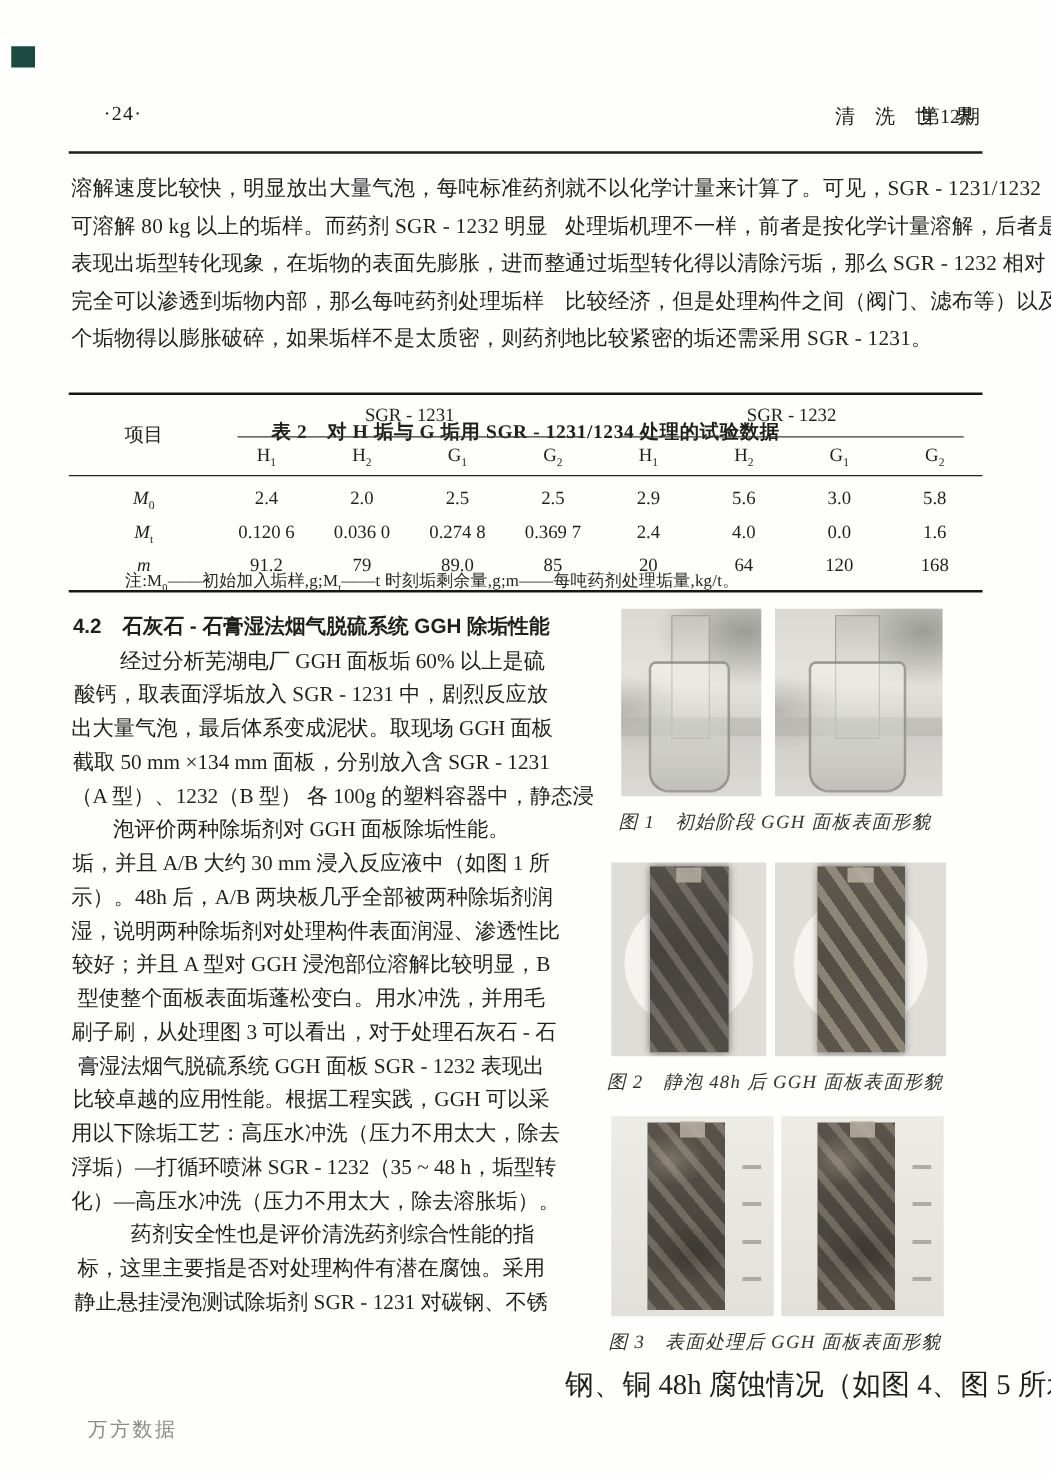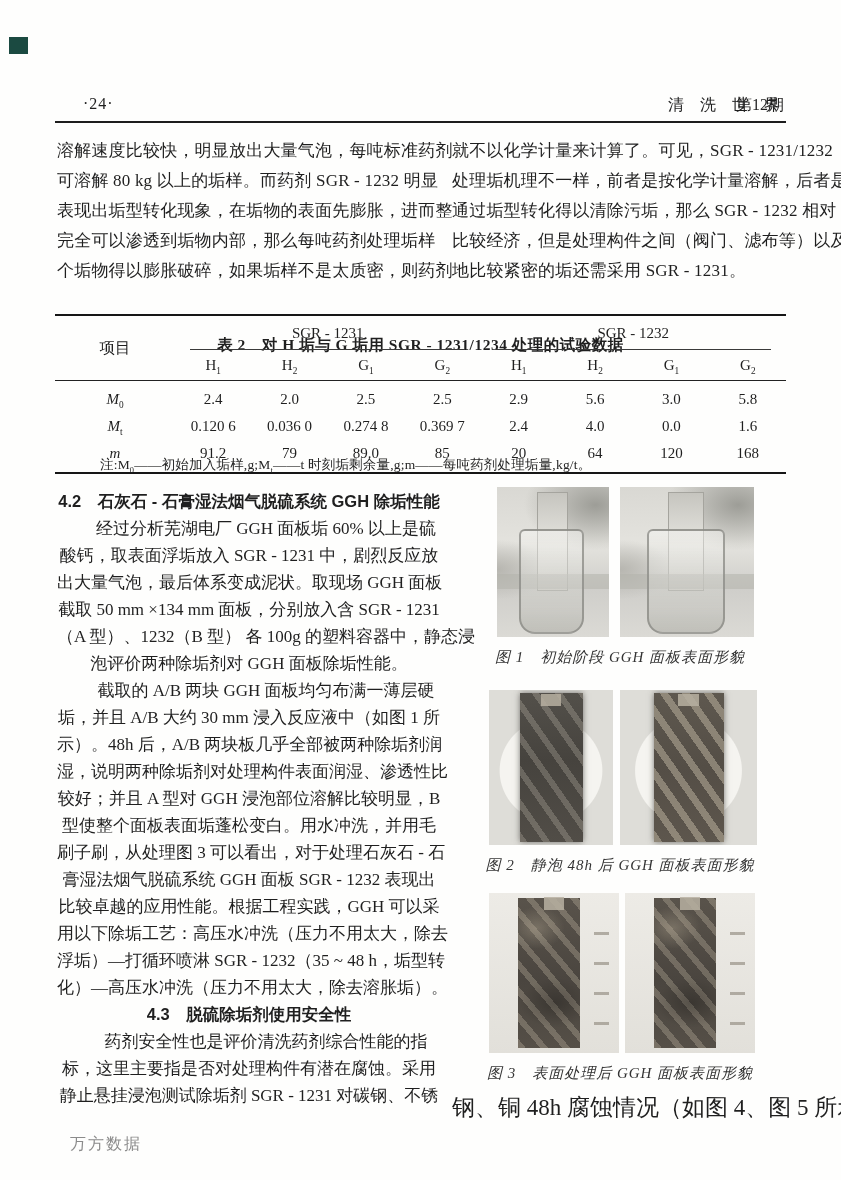--- a/index.html
+++ b/index.html
@@ -5,21 +5,21 @@
   * { margin:0; padding:0; box-sizing:border-box; }
   html,body { background:#ffffff; }
   .page {
     position:relative; width:841px; height:1180px; margin:0 auto;
     background:#fefefd; overflow:hidden;
     font-family:"Liberation Serif","DejaVu Serif",serif; color:#1f1f1f;
   }
   .corner-mark { position:absolute; left:9px; top:37px; width:19px; height:17px; background:#1b4a41; }
 
   
-  .hdr { position:absolute; top:95px; left:55px; width:731px; height:24px; font-size:16px; }
+  .hdr { position:absolute; top:83px; left:55px; width:731px; height:24px; font-size:16px; }
   .hdr .pnum { position:absolute; left:28px; top:0; letter-spacing:1px; }
   .hdr .journal { position:absolute; left:0; right:0; text-align:right; letter-spacing:6px; }
   .hdr .issue { position:absolute; right:2px; top:0; }
   .hdr-rule { position:absolute; top:121px; left:55px; width:731px; height:2px; background:#1d1d1d; }
 
   
   .line { font-size:17px; line-height:30px; height:30px; white-space:nowrap; letter-spacing:0.2px; }
   .col-left-intro  { position:absolute; left:57px;  top:136px; width:382px; }
   .col-right-intro { position:absolute; left:452px; top:136px; width:336px; }
 
@@ -180,33 +180,31 @@
   <div class="tbl-note"><span>注:M</span><sub>0</sub><span>——初始加入垢样,g;M</span><sub>t</sub><span>——t 时刻垢剩余量,g;m——每吨药剂处理垢量,kg/t。</span></div>
 
   <div class="col-left-sections">
     <div class="sec-line sec-head">4.2　石灰石 - 石膏湿法烟气脱硫系统 GGH 除垢性能</div>
     <div class="sec-line indent">经过分析芜湖电厂 GGH 面板垢 60% 以上是硫</div>
     <div class="sec-line">酸钙，取表面浮垢放入 SGR - 1231 中，剧烈反应放</div>
     <div class="sec-line">出大量气泡，最后体系变成泥状。取现场 GGH 面板</div>
     <div class="sec-line">截取 50 mm ×134 mm 面板，分别放入含 SGR - 1231</div>
     <div class="sec-line">（A 型）、1232（B 型） 各 100g 的塑料容器中，静态浸</div>
     <div class="sec-line">泡评价两种除垢剂对 GGH 面板除垢性能。</div>
-    <div class="sec-line indent">截取的 A/B 两块 GGH 面板均匀布满一薄层硬</div>
     <div class="sec-line">垢，并且 A/B 大约 30 mm 浸入反应液中（如图 1 所</div>
     <div class="sec-line">示）。48h 后，A/B 两块板几乎全部被两种除垢剂润</div>
     <div class="sec-line">湿，说明两种除垢剂对处理构件表面润湿、渗透性比</div>
     <div class="sec-line">较好；并且 A 型对 GGH 浸泡部位溶解比较明显，B</div>
     <div class="sec-line">型使整个面板表面垢蓬松变白。用水冲洗，并用毛</div>
     <div class="sec-line">刷子刷，从处理图 3 可以看出，对于处理石灰石 - 石</div>
     <div class="sec-line">膏湿法烟气脱硫系统 GGH 面板 SGR - 1232 表现出</div>
     <div class="sec-line">比较卓越的应用性能。根据工程实践，GGH 可以采</div>
     <div class="sec-line">用以下除垢工艺：高压水冲洗（压力不用太大，除去</div>
     <div class="sec-line">浮垢）—打循环喷淋 SGR - 1232（35 ~ 48 h，垢型转</div>
     <div class="sec-line">化）—高压水冲洗（压力不用太大，除去溶胀垢）。</div>
-    <div class="sec-line sec-head">4.3　脱硫除垢剂使用安全性</div>
     <div class="sec-line indent">药剂安全性也是评价清洗药剂综合性能的指</div>
     <div class="sec-line">标，这里主要指是否对处理构件有潜在腐蚀。采用</div>
     <div class="sec-line">静止悬挂浸泡测试除垢剂 SGR - 1231 对碳钢、不锈</div>
   </div>
 
   <div class="photo f1" style="left:497px; top:487px; width:112px; height:150px;">
     <div class="slab"></div>
     <div class="band"></div>
     <div class="bottle"></div>
   </div>

